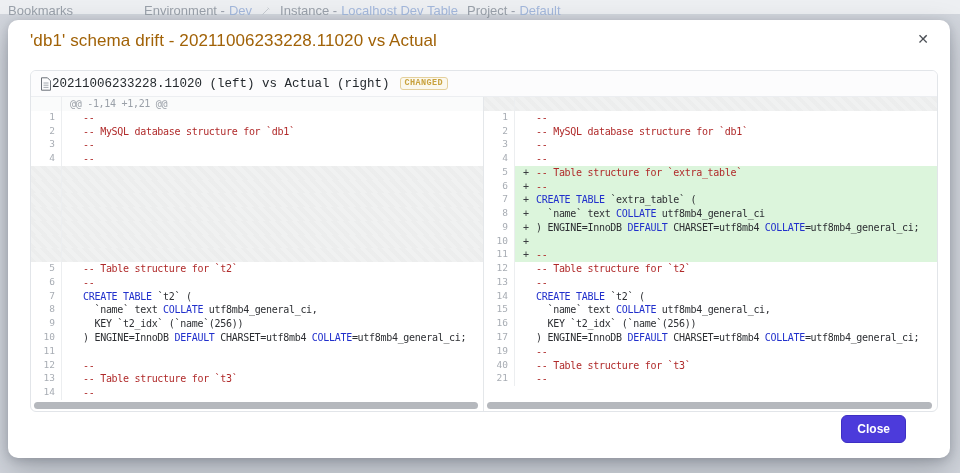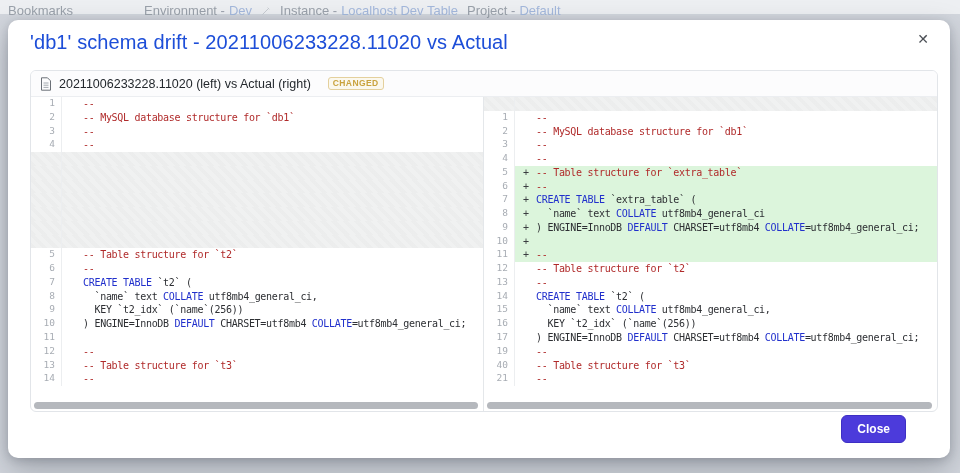--- a/index.html
+++ b/index.html
@@ -19,37 +19,37 @@
   .tb-icon { width:10px; height:10px; opacity:.45; }
 
   
   .modal {
     position:absolute; left:8px; top:20px; width:942px; height:438px;
     background:#ffffff; border-radius:10px;
     box-shadow:0 12px 30px rgba(30,35,48,.28), 0 2px 8px rgba(30,35,48,.18);
   }
   .modal-title {
     position:absolute; left:22px; top:11px;
-    font-size:20px; font-weight:500; color:#1d4ed8; letter-spacing:.1px;
+    font-size:17px; font-weight:500; color:#a16207; letter-spacing:.1px;
   }
   .modal-close {
     position:absolute; right:16px; top:8px; width:22px; height:22px;
     font-size:14px; color:#4b4f55; display:flex; align-items:center; justify-content:center;
     cursor:pointer; border-radius:4px;
   }
 
   
   .diff-card {
     position:absolute; left:22px; top:50px; width:908px; height:342px;
     border:1px solid #e2e5e9; border-radius:6px; background:#fff; overflow:hidden;
   }
   .diff-header {
-    height:26px; display:flex; align-items:center; gap:7px; padding:0 9px;
+    height:26px; display:flex; align-items:center; padding:0 9px;
     background:#fcfcfd; border-bottom:1px solid #eceef1;
-    font-size:12.5px; color:#24292e;
+    font-size:12.5px; color:#24292e;font-family:Liberation Mono, monospace;
   }
   .file-icon { width:12px; height:14px; flex:0 0 auto; }
   .badge {
     font-size:8.5px; letter-spacing:.4px; color:var(--badge-text,#c9a23e);
     border:1px solid #e4d09c; background:#fbf8ee; border-radius:3px;
     padding:1.5px 4px; line-height:1; font-weight:bold;margin-left:10px;
   }
 
   .diff-body { display:flex; height:315px; position:relative; }
   .pane { width:50%; position:relative; }
@@ -125,20 +125,24 @@
       <svg class="file-icon" viewBox="0 0 12 14">
         <path d="M1.5 .8 h6 l3 3 v9.4 h-9 z" fill="none" stroke="#6b7077" stroke-width="1"></path>
         <path d="M3.5 6 h5 M3.5 8.2 h5 M3.5 10.4 h5" stroke="#9aa0a7" stroke-width="0.9"></path>
       </svg>
       <span>20211006233228.11020 (left) vs Actual (right)</span>
       <span class="badge">CHANGED</span>
     </div>
     <div class="diff-body">
       <div class="pane left">
         <div>
+            <div class="row r-hunk">
+              <span class="num"></span>
+              <span class="code"><span class="c-hk">@@ -1,14 +1,21 @@</span></span>
+            </div>
             <div class="row r-ctx">
               <span class="num">1</span>
               <span class="code"><span class="prefix"></span><span class="c-cm">--</span></span>
             </div>
             <div class="row r-ctx">
               <span class="num">2</span>
               <span class="code"><span class="prefix"></span><span class="c-cm">-- MySQL database structure for `db1`</span></span>
             </div>
             <div class="row r-ctx">
               <span class="num">3</span>

